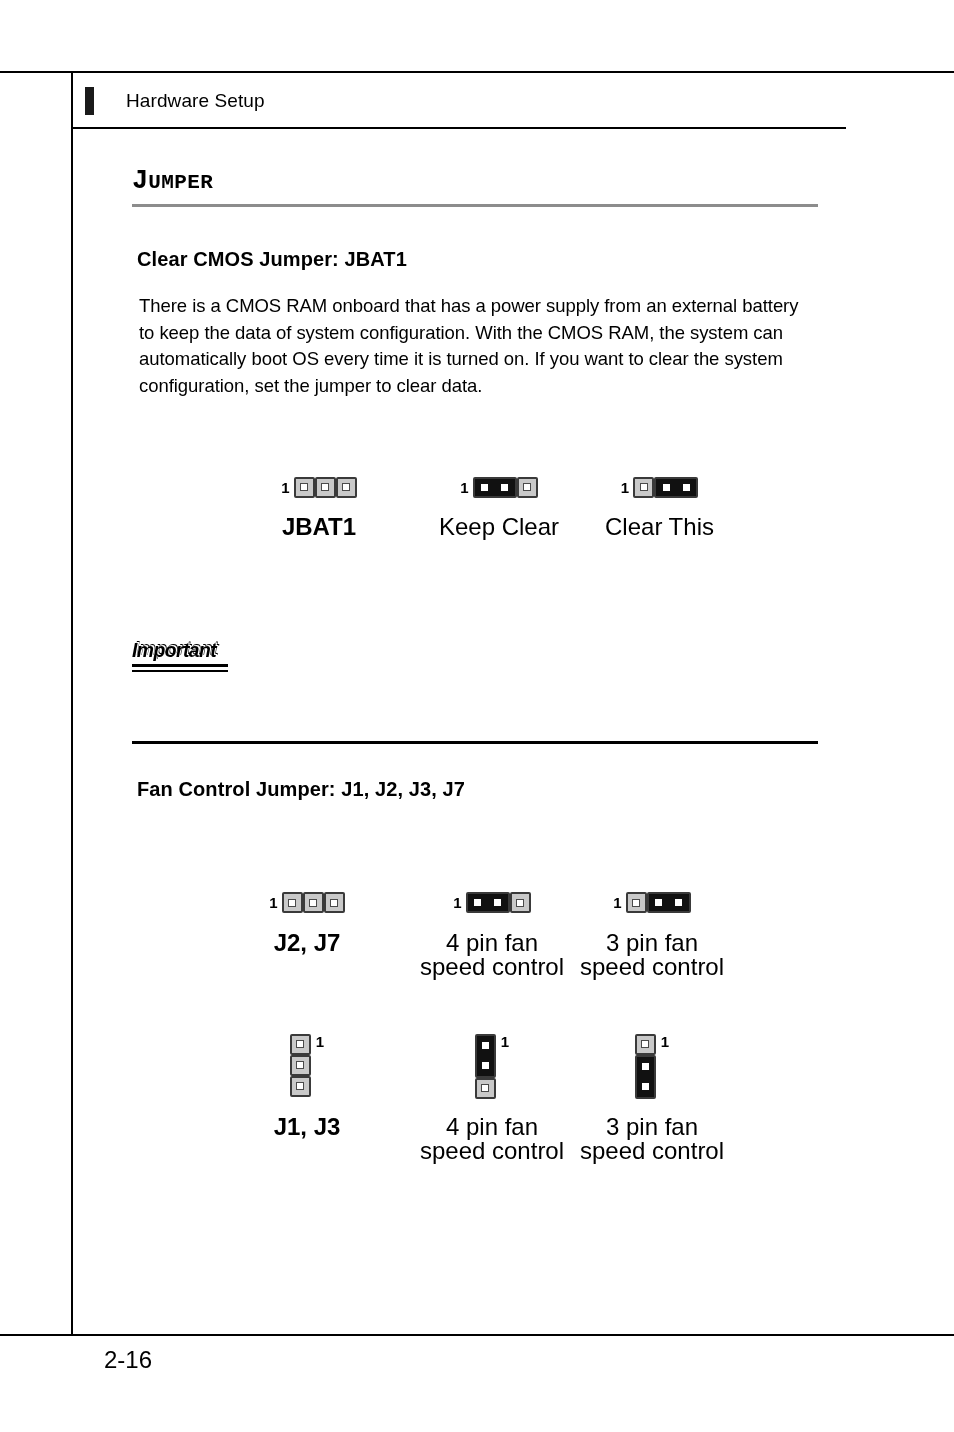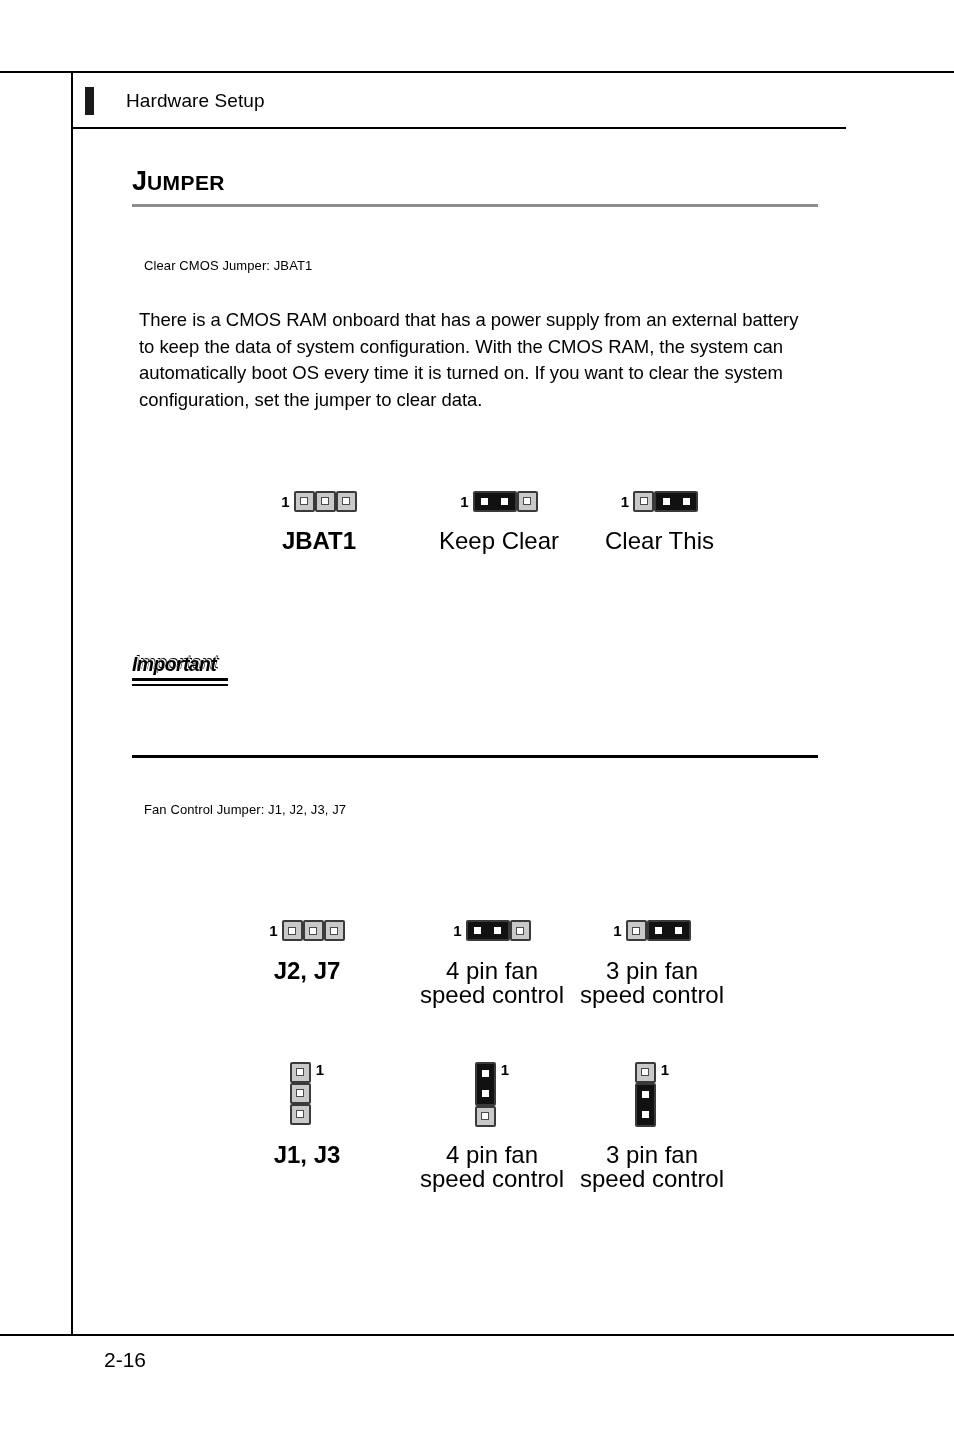--- a/index.html
+++ b/index.html
@@ -71,39 +71,40 @@
     width: 690px;
   }
 
   
   .section-title {
     position: relative;
     font-weight: bold;
     line-height: 1;
     white-space: nowrap;
     margin: 0;
+    font-family: Liberation Mono, monospace;
   }
   .section-title .cap {
     font-size: 27px;
   }
   .section-title .rest {
     font-size: 21px;
     letter-spacing: 0.4px;
   }
   .section-rule {
     width: 686px;
     height: 3px;
     background: #8c8c8c;
     margin-top: 9px;
   }
 
   h3.sub-head {
-    margin: 12px;
-    font-size: 13px;
-    font-weight: normal;
+    margin: 5px;
+    font-size: 20px;
+    font-weight: bold;
     line-height: 26px;
     letter-spacing: 0.1px;
     white-space: nowrap;
   }
   p.body-text {
     margin: 7px;
     font-size: 18.5px;
     line-height: 26.5px;
     text-align: left;
     letter-spacing: -0.05px;
@@ -256,21 +257,21 @@
   .divider {
     width: 686px;
     height: 2.5px;
     background: #000;
   }
 
   
   .footer-page-num {
     position: absolute;
     left: 104px; top: 1347px;
-    font-size: 21px;
+    font-size: 24px;
     line-height: 26px;
   }
 </style>
 </head>
 <body>
 
 <div class="page-frame-top"></div>
 <div class="page-frame-left"></div>
 <div class="page-frame-bottom"></div>
 

